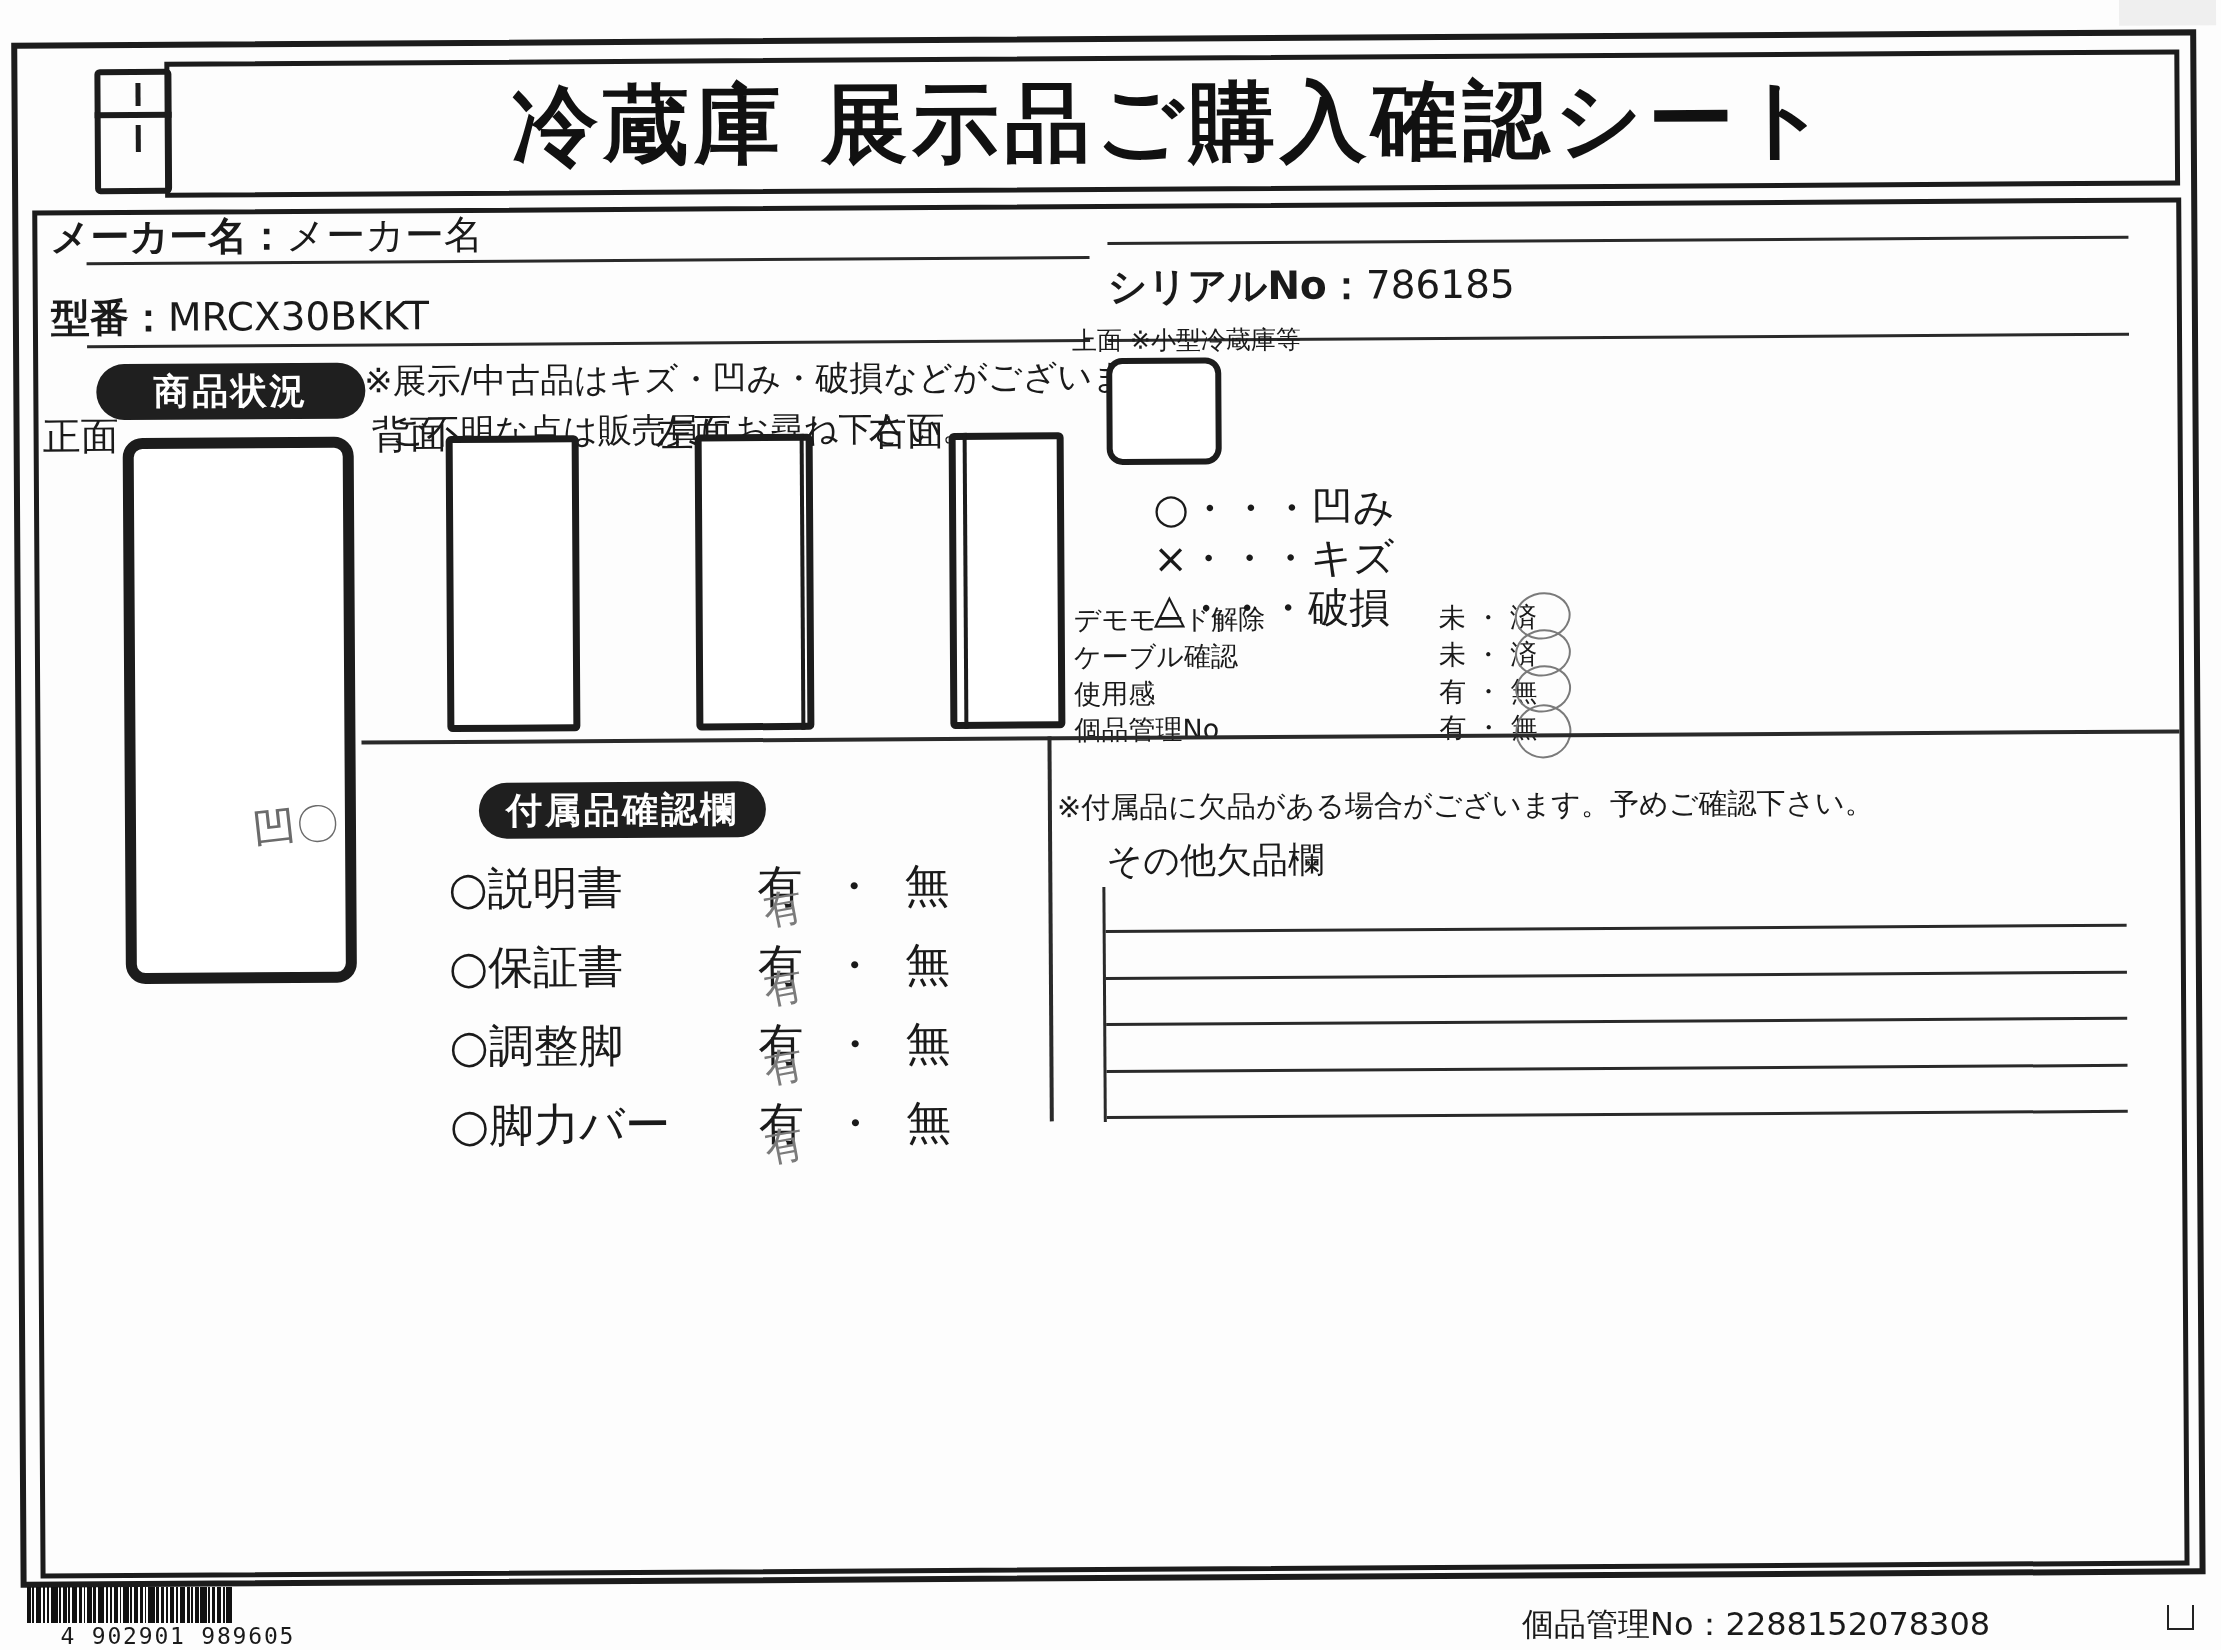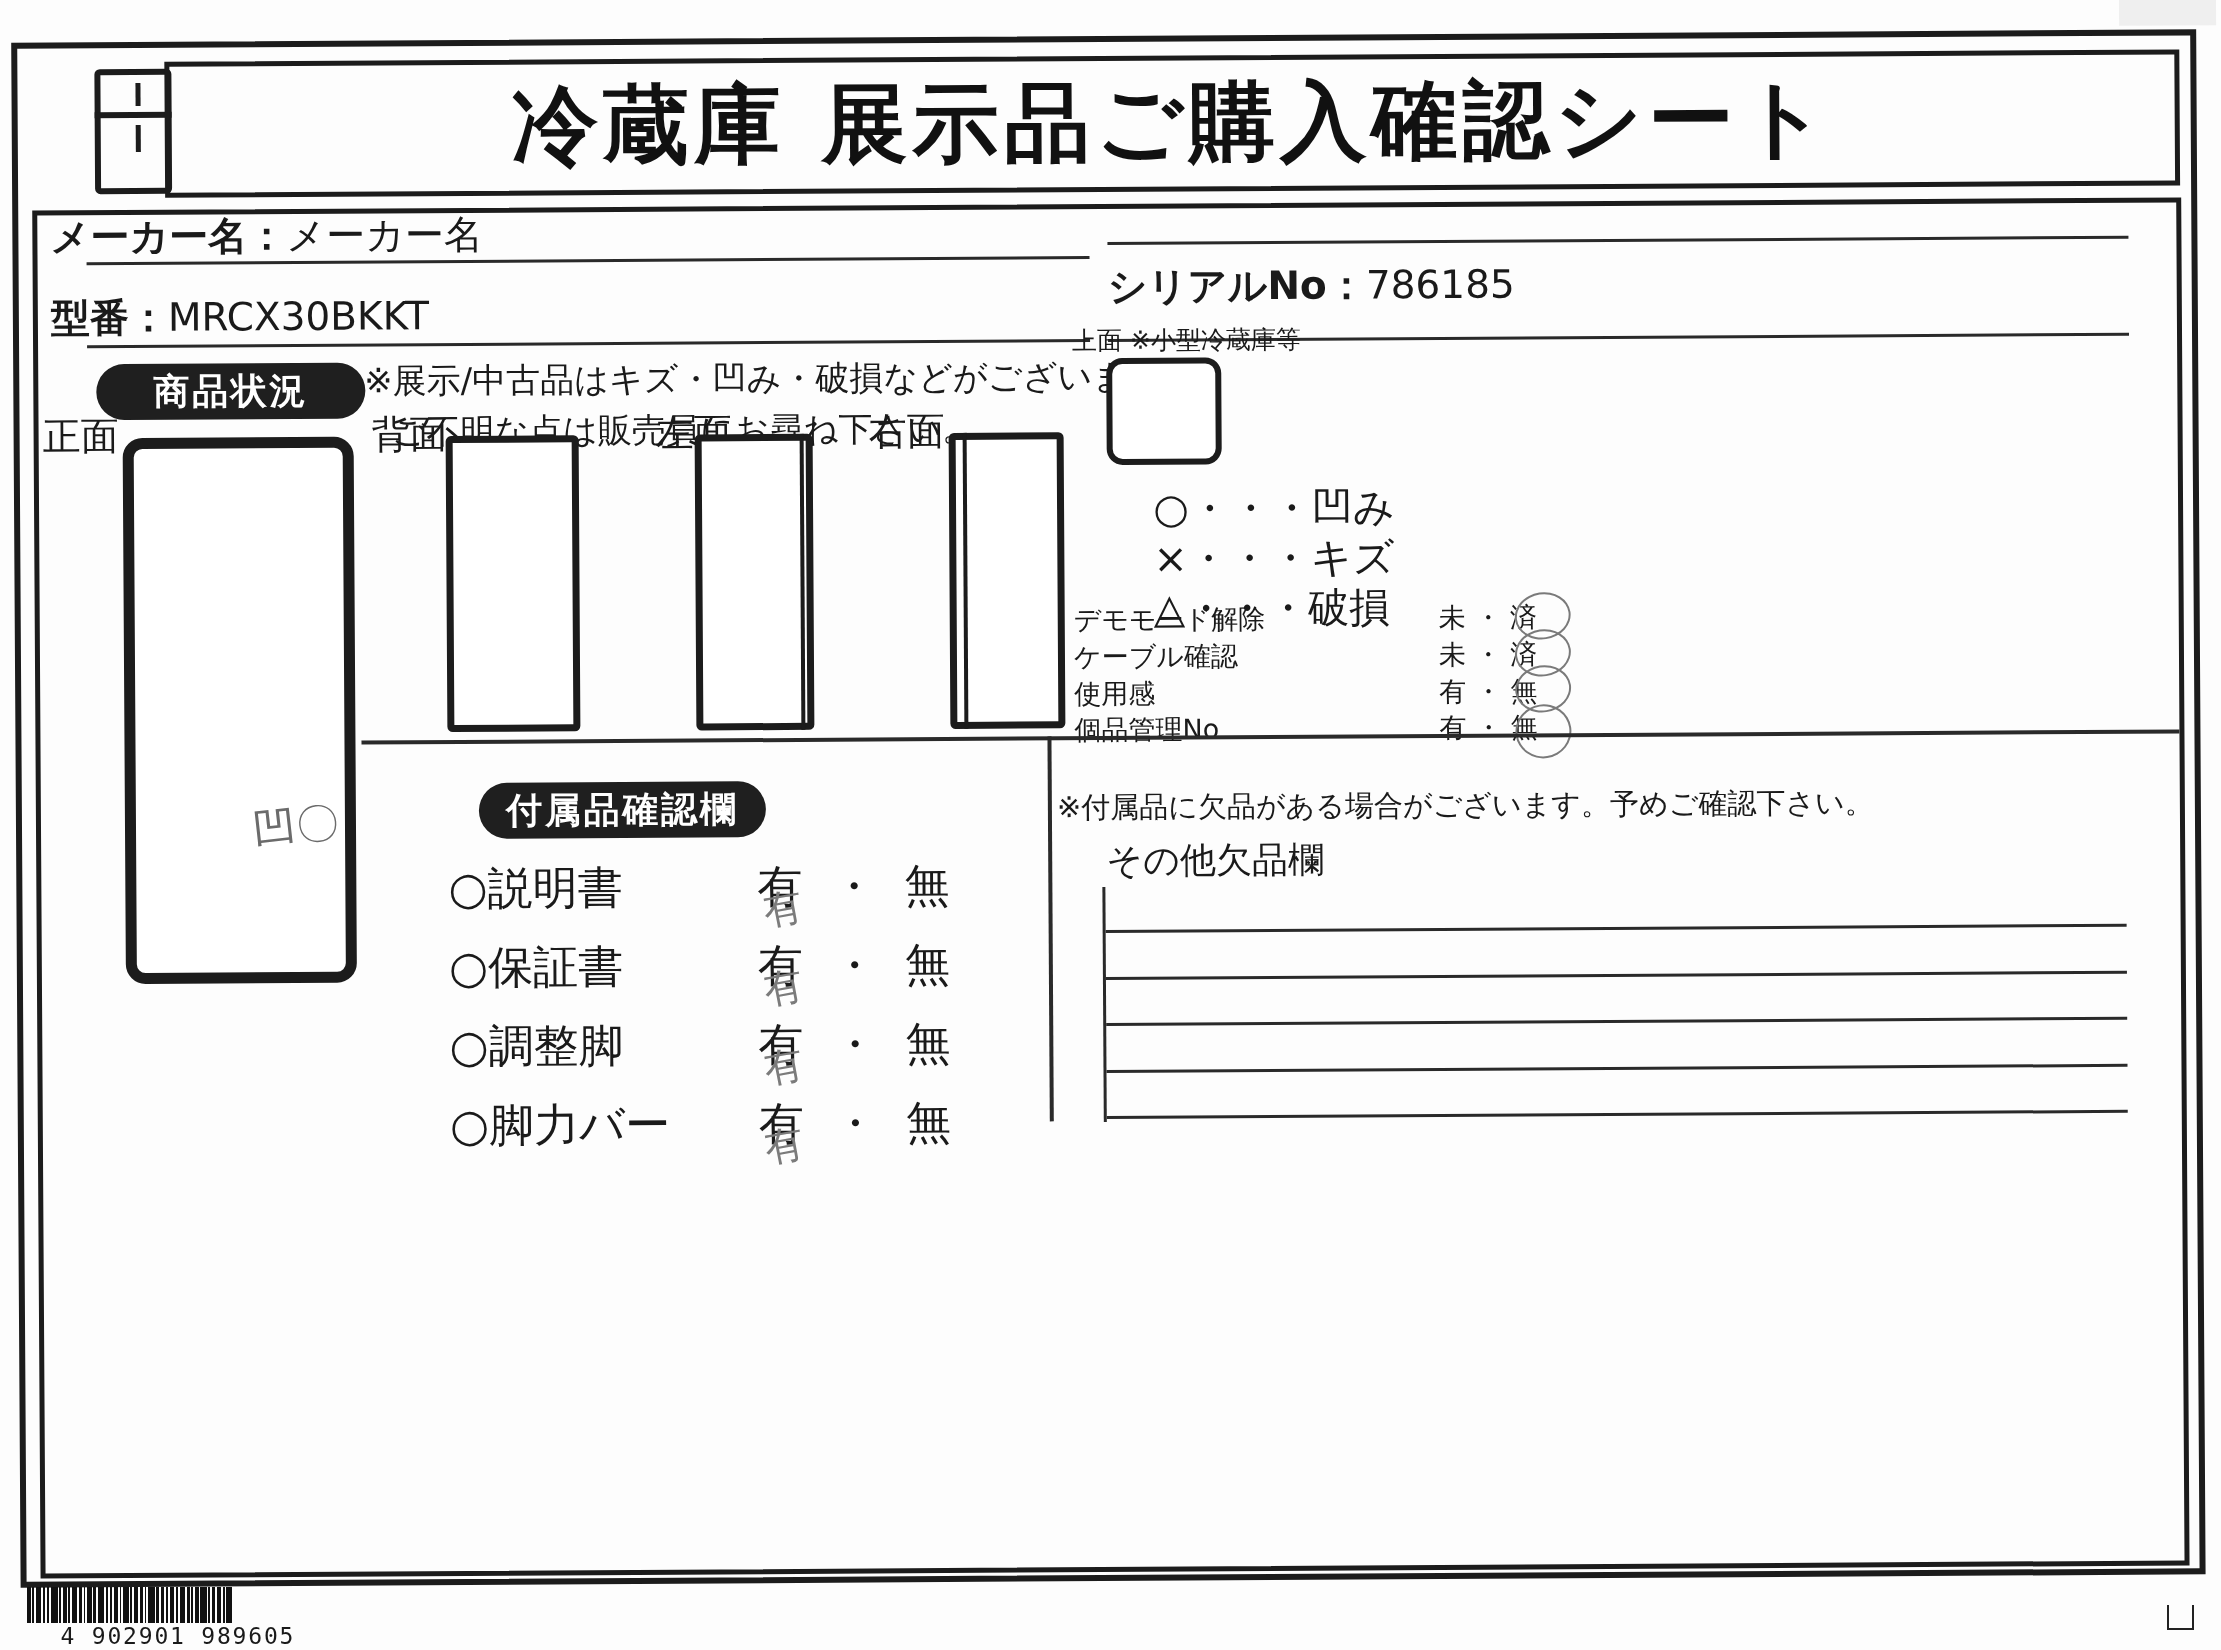--- a/index.html
+++ b/index.html
@@ -622,15 +622,18 @@
         <i style="width:6.3px"></i>
         <i style="width:1.8px"></i>
      <i style="width:2.7px"></i>
         <i style="width:4.5px"></i>
         <i style="width:1.8px"></i>
         <i style="width:5.4px"></i>
    </div>
  </div>
  <div class="barcode-num">4  902901 989605</div>
 
+ <div class="mgmt-no">
+   <span>個品管理No：</span><span>2288152078308</span>
+ </div>
  <div class="corner-mark"></div>
 </div>
 
 
 </body></html>

